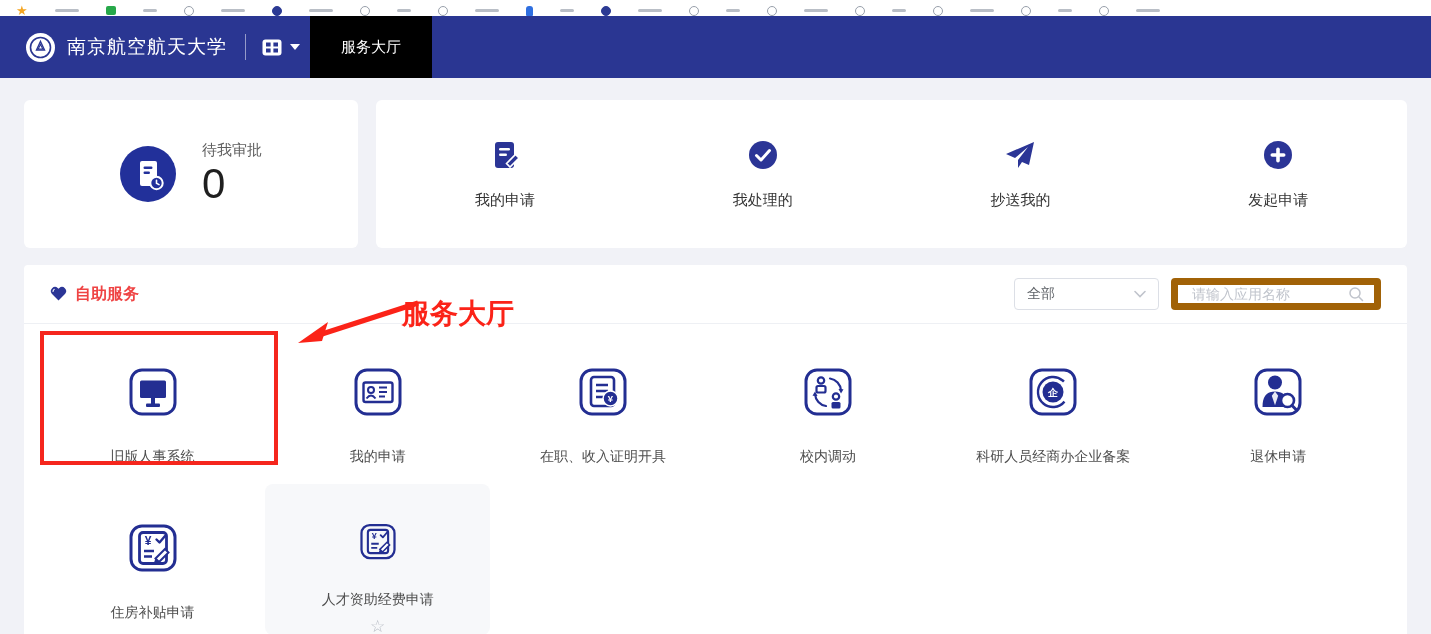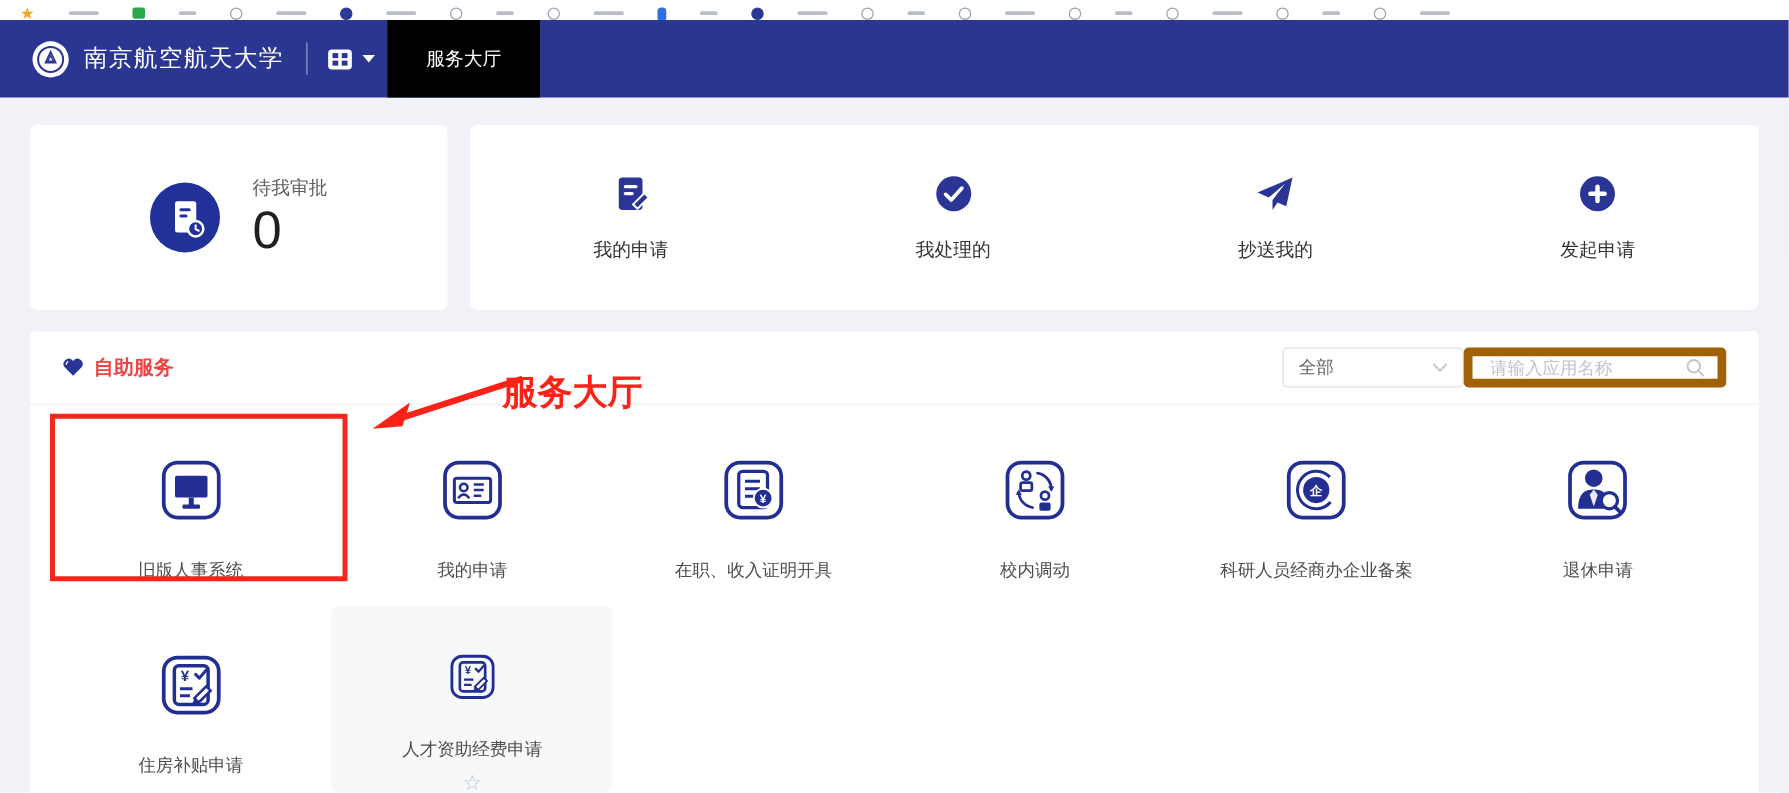--- a/index.html
+++ b/index.html
@@ -38,21 +38,21 @@
   .sum-count{font-size:42px;color:#1f1f1f;line-height:1.05;}
   .card-actions{flex:1;display:flex;}
   .qa-item{flex:1;display:flex;flex-direction:column;align-items:center;justify-content:center;cursor:pointer;}
   .qa-icon{height:32px;display:flex;align-items:center;}
   .qa-label{font-size:15px;color:#333;margin-top:20px;}
   
   .services-panel{margin-top:17px;background:#fff;border-radius:4px;position:relative;height:400px;}
   .panel-header{height:58px;display:flex;align-items:center;justify-content:space-between;
     padding:0 26px;border-bottom:1px solid #eef0f4;}
   .panel-title{display:flex;align-items:center;gap:8px;font-size:16px;font-weight:bold;color:#ef4444;}
-  .controls{display:flex;align-items:center;gap:0;}
+  .controls{display:flex;align-items:center;gap:12px;}
   .select-box{width:145px;height:32px;border:1px solid #dcdfe6;border-radius:4px;display:flex;
     align-items:center;justify-content:space-between;padding:0 12px;box-sizing:border-box;
     font-size:14px;color:#5f6368;background:#fff;cursor:pointer;}
   .search-box{width:210px;height:32px;border:7px solid #a16207;border-radius:4px;display:flex;
     align-items:center;padding:0 10px 0 12px;box-sizing:border-box;background:#fff;}
   .search-box input{border:none;outline:none;flex:1;font-size:14px;color:#333;min-width:0;
     font-family:"Liberation Sans","DejaVu Sans",sans-serif;background:transparent;}
   .search-box input::placeholder{color:#c0c4cc;}
   
   .apps-grid{display:flex;flex-wrap:wrap;padding:0 16px;}

